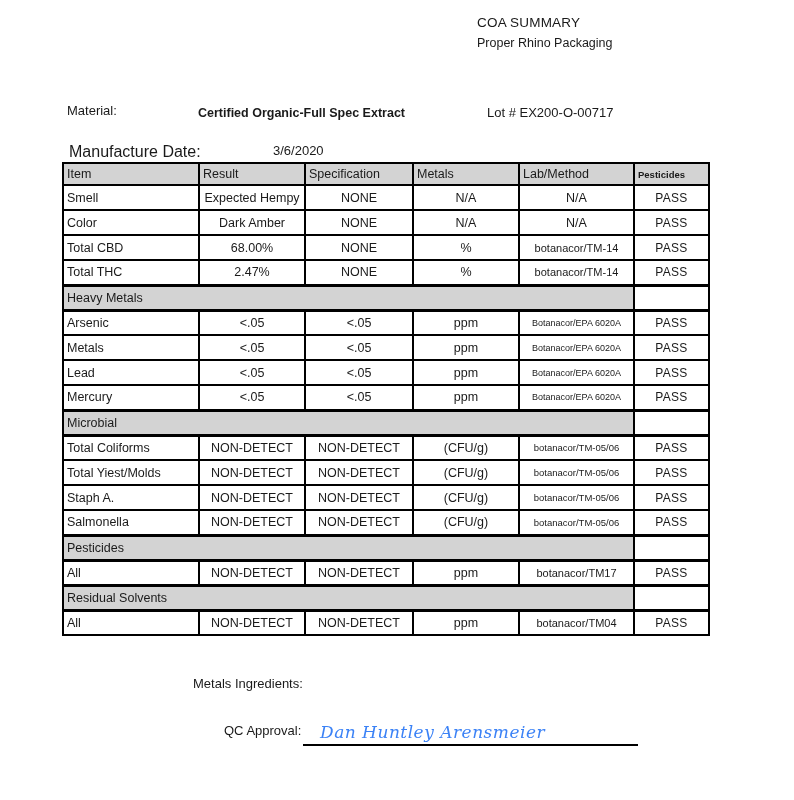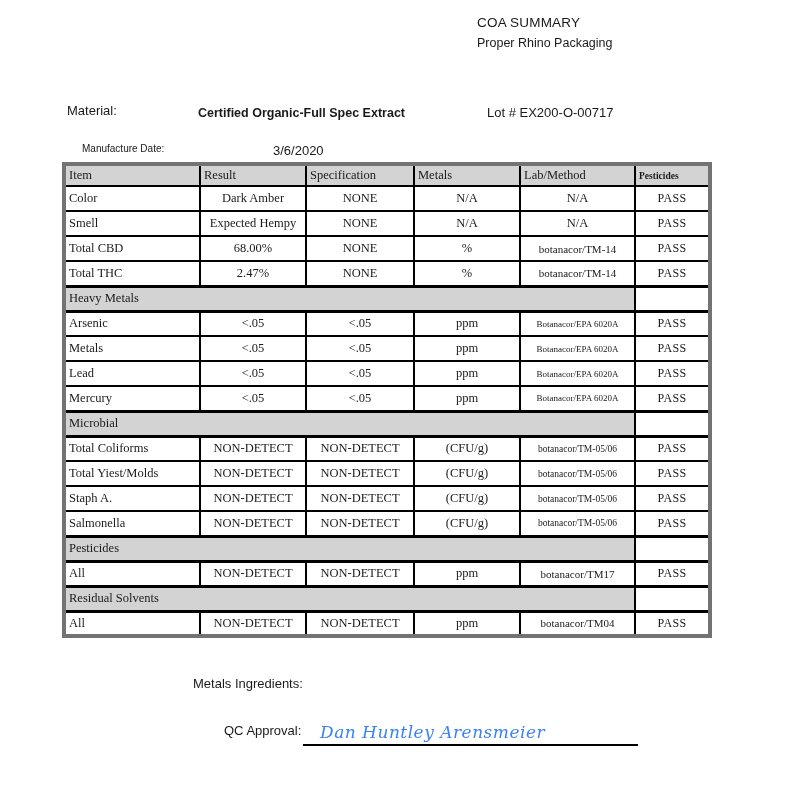--- a/index.html
+++ b/index.html
@@ -10,30 +10,29 @@
     font-family:"Liberation Sans", sans-serif;
     color:#1a1a1a;
     overflow:hidden;
   }
   .abs{position:absolute;}
   .doc-title{left:477px;top:15px;font-size:13.5px;letter-spacing:0.2px;}
   .doc-subtitle{left:477px;top:36px;font-size:12.5px;}
   .material-label{left:67px;top:103px;font-size:13px;}
   .material-value{left:198px;top:106px;font-size:12.5px;font-weight:bold;}
   .lot-label{left:487px;top:105px;font-size:13px;}
-  .mfg-label{left:82px;top:143px;font-size:10px;}
+  .mfg-label{left:69px;top:143px;font-size:16px;}
   .mfg-value{left:273px;top:143px;font-size:13px;}
 
   table.coa{
     position:absolute;left:62px;top:162px;
     width:646px;
     border-collapse:collapse;
     table-layout:fixed;
-    border:4px solid #737373;
-    font-family:Liberation Serif, serif;
+    border:2px solid #737373;
   }
   table.coa th, table.coa td{
     border:2px solid #000;
     padding:0 3px;
     font-size:12.5px;
     overflow:hidden;
     white-space:nowrap;
   }
   table.coa thead tr{height:22px;}
   table.coa thead th{
@@ -106,30 +105,30 @@
         <th>Item</th>
         <th>Result</th>
         <th>Specification</th>
         <th>Metals</th>
         <th>Lab/Method</th>
         <th class="col-disposition">Pesticides</th>
       </tr>
     </thead>
     <tbody id="coa-body">
         <tr>
+          <td class="cell-item">Smell</td>
+          <td>Expected Hempy</td>
+          <td>NONE</td>
+          <td>N/A</td>
+          <td>N/A</td>
+          <td class="cell-pass">PASS</td>
+        </tr>
+        <tr>
           <td class="cell-item">Color</td>
           <td>Dark Amber</td>
-          <td>NONE</td>
-          <td>N/A</td>
-          <td>N/A</td>
-          <td class="cell-pass">PASS</td>
-        </tr>
-        <tr>
-          <td class="cell-item">Smell</td>
-          <td>Expected Hempy</td>
           <td>NONE</td>
           <td>N/A</td>
           <td>N/A</td>
           <td class="cell-pass">PASS</td>
         </tr>
         <tr>
           <td class="cell-item">Total CBD</td>
           <td>68.00%</td>
           <td>NONE</td>
           <td>%</td>

